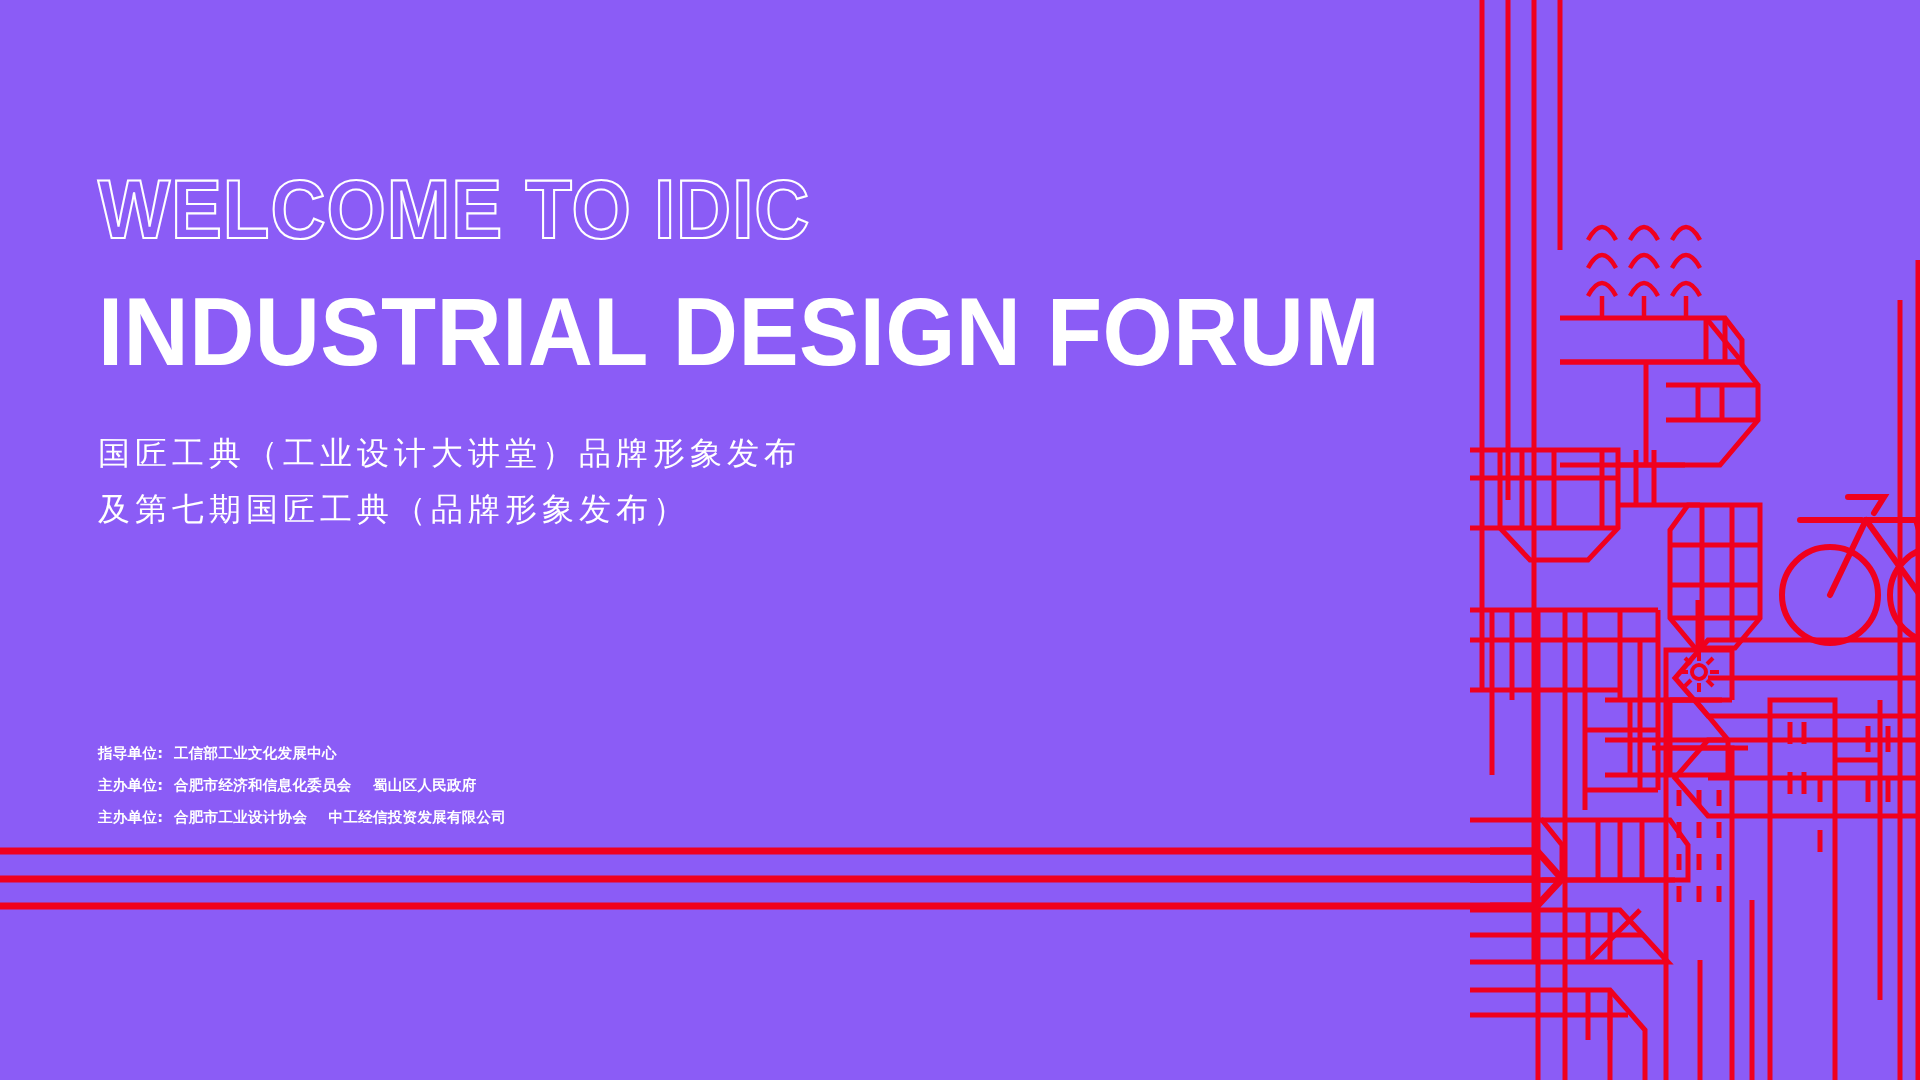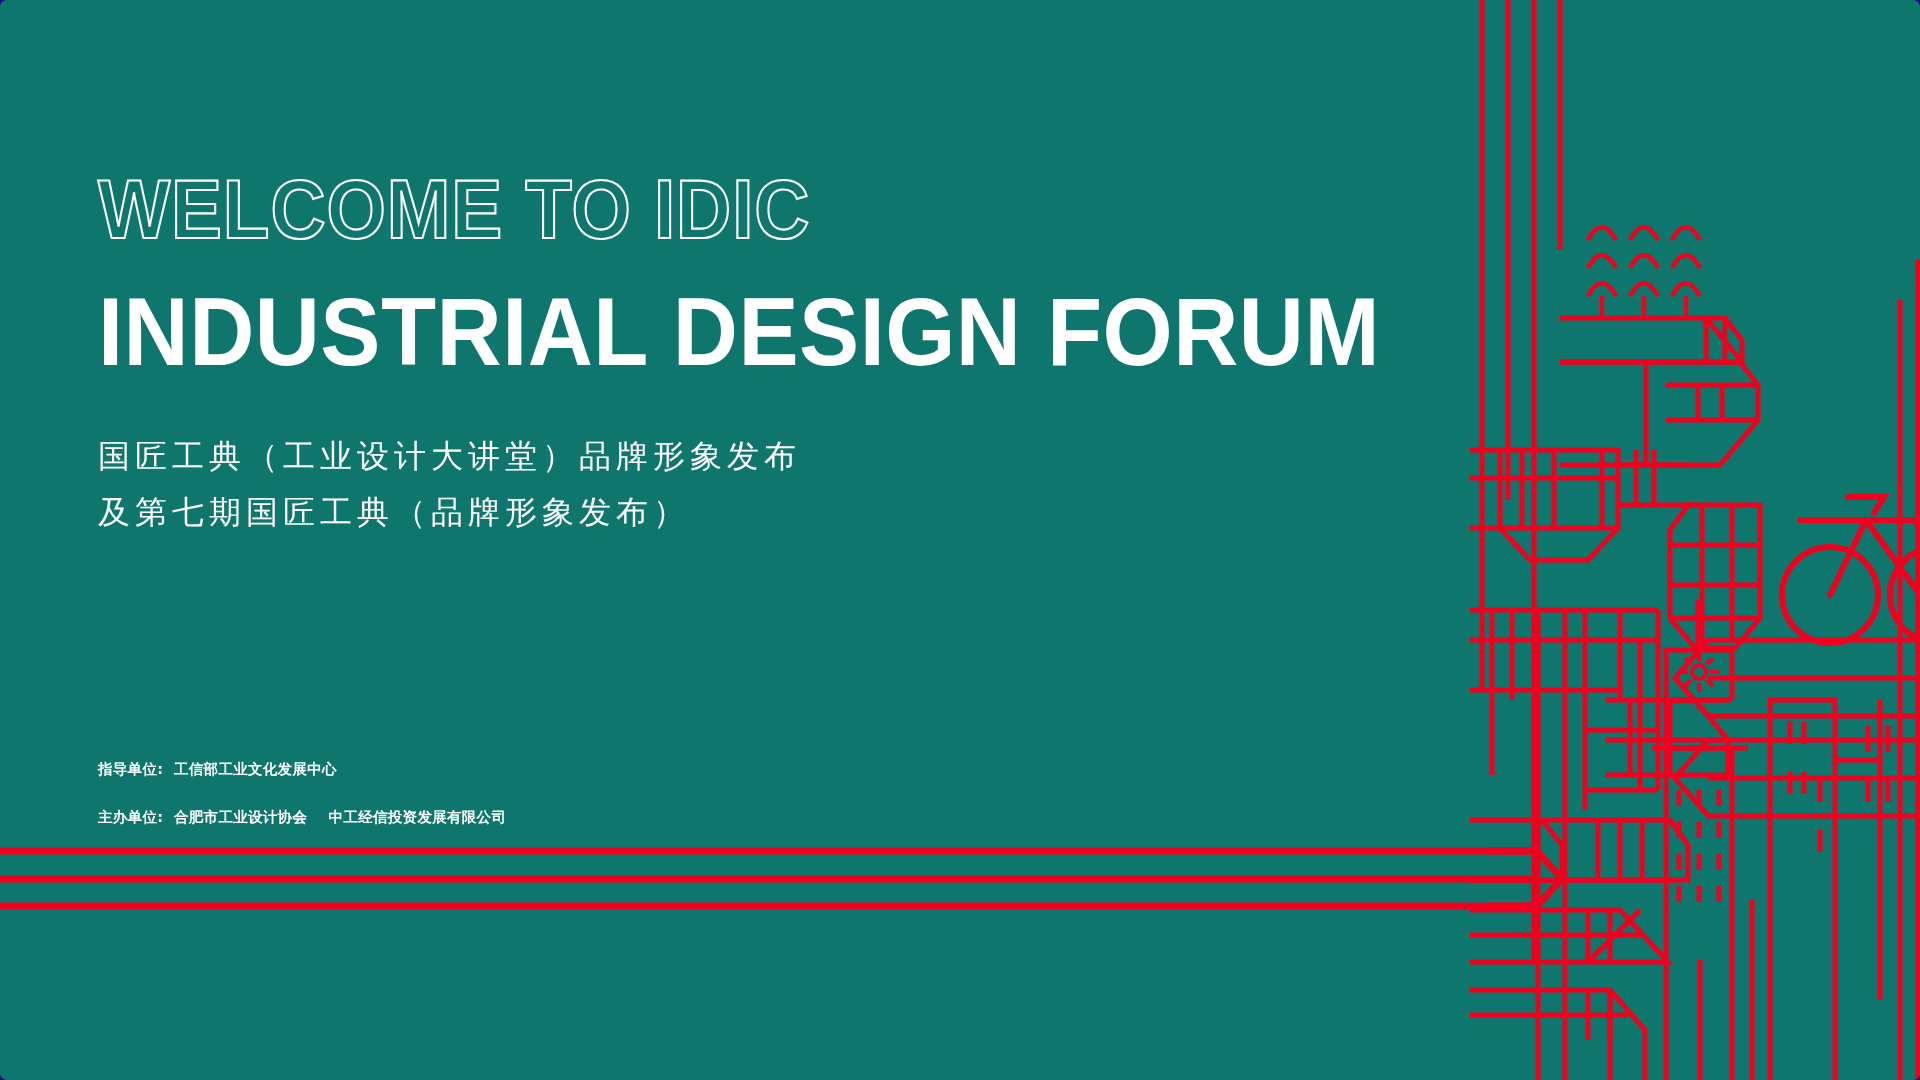--- a/index.html
+++ b/index.html
@@ -7,23 +7,22 @@
   body {
     background:#1e1478;
     font-family:"Liberation Sans","DejaVu Sans",sans-serif;
     position:relative;
   }
 
   #stage {
     position:absolute;
     left:0; top:0;
     width:1920px; height:1080px;
-    background:#0f766e;
+    background:#8b5cf6;
     overflow:hidden;
-    border-radius:7px;
   }
 
   
   #lineart {
     position:absolute;
     right:0; top:0;
     width:450px; height:1080px;
     pointer-events:none;
   }
 
@@ -72,38 +71,37 @@
   .subtitle {
     margin-top:48px;
     color:#ffffff;
   }
   .subtitle-line {
     font-size:32px;
     font-weight:400;
     letter-spacing:5px;
     line-height:1.75;
     white-space:nowrap;
-    font-family:Liberation Sans, sans-serif;
+    font-family:Liberation Mono, monospace;
   }
 
   
   #credits {
     position:absolute;
     left:98px;
     top:738px;
     color:#ffffff;
   }
   .credit-line {
     font-size:14.5px;
     font-weight:700;
     line-height:2.2;
     letter-spacing:0.3px;
     white-space:pre;
     font-family:"DejaVu Sans","Liberation Sans",sans-serif;
-    margin-top:16px;
   }
 </style>
 </head>
 <body>
 
 <div id="stage">
 
   <svg id="lineart" viewBox="0 0 450 1080" preserveAspectRatio="none" xmlns="http://www.w3.org/2000/svg">
     <g fill="none" stroke="#f0001e" stroke-width="5" stroke-linecap="butt" stroke-linejoin="miter">
 
@@ -318,16 +316,17 @@
     <div class="headline">INDUSTRIAL DESIGN FORUM</div>
 
     <div class="subtitle">
       <div class="subtitle-line">国匠工典（工业设计大讲堂）品牌形象发布</div>
       <div class="subtitle-line">及第七期国匠工典（品牌形象发布）</div>
     </div>
   </div>
 
   <div id="credits">
     <div class="credit-line">指导单位:  工信部工业文化发展中心</div>
+    <div class="credit-line">主办单位:  合肥市经济和信息化委员会    蜀山区人民政府</div>
     <div class="credit-line">主办单位:  合肥市工业设计协会    中工经信投资发展有限公司</div>
   </div>
 
 </div>
 
 </body></html>

